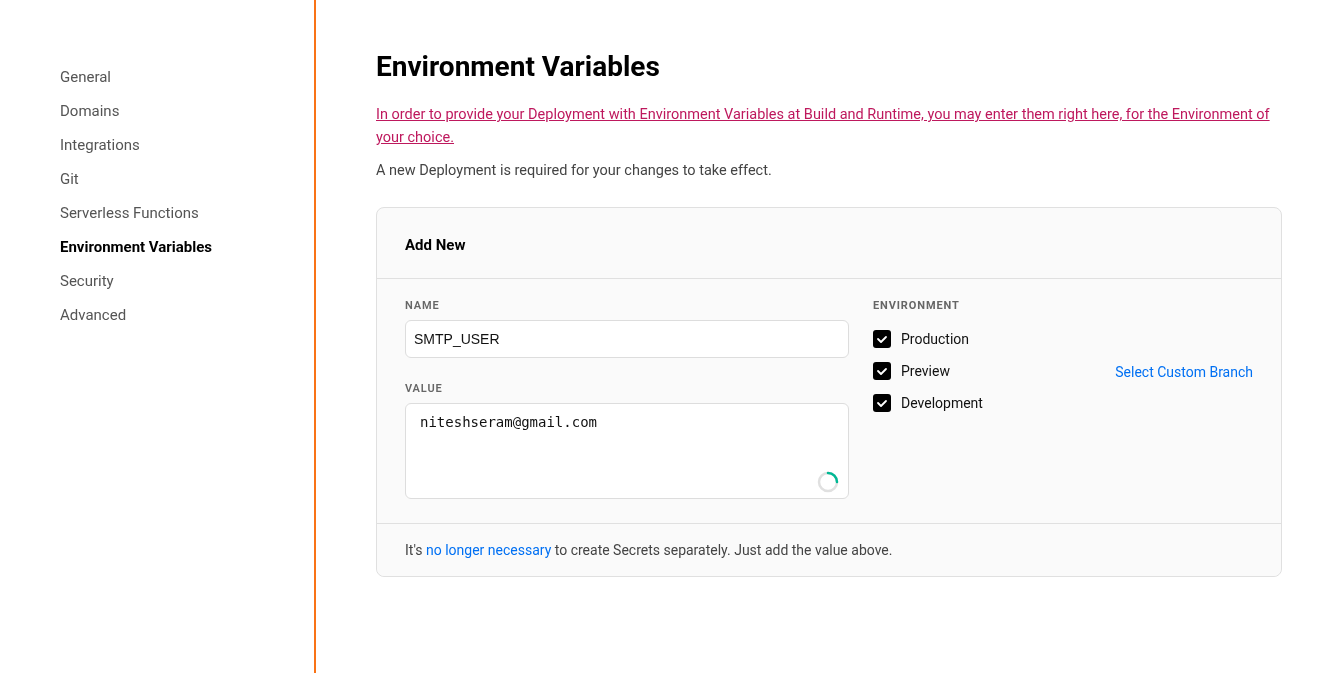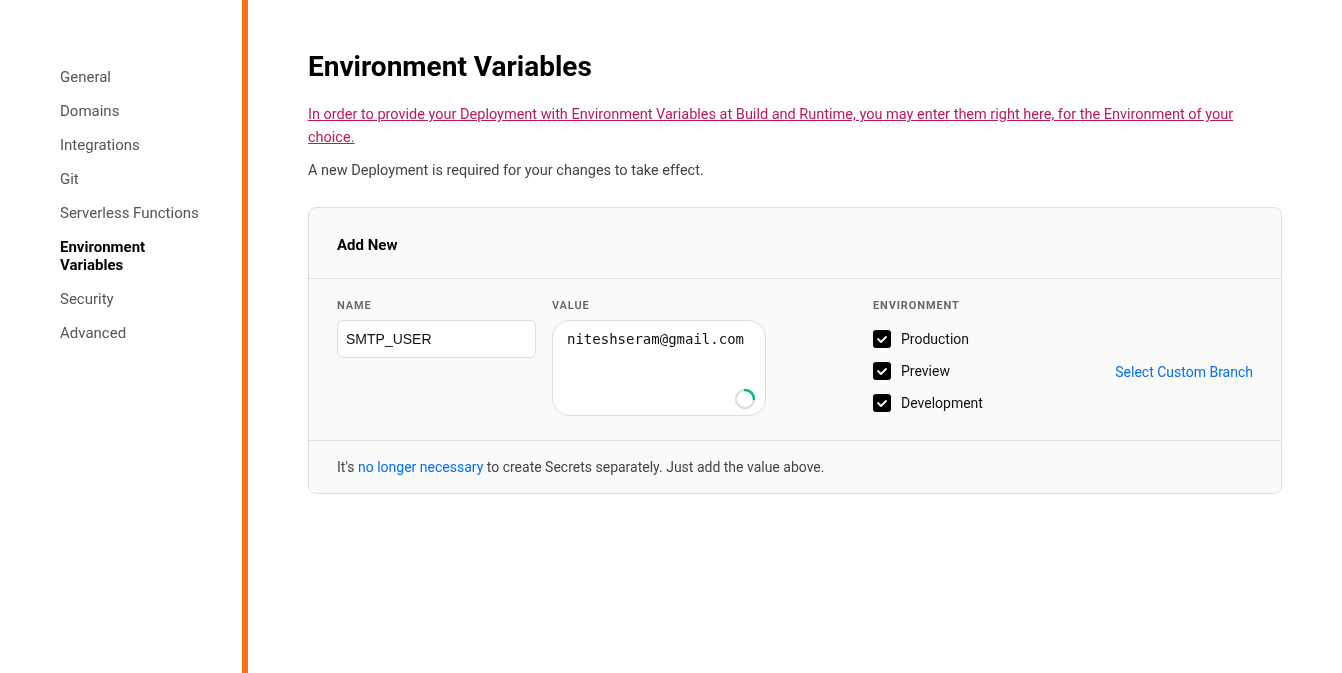--- a/index.html
+++ b/index.html
@@ -6,24 +6,24 @@
     body {
       font-family: -apple-system, BlinkMacSystemFont, 'Segoe UI', Roboto, sans-serif;
       background: #fff;
       color: #111;
       display: flex;
       min-height: 673px;
     }
 
     
     .sidebar {
-      width: 248px;
+      width: 316px;
       min-width: 220px;
       padding: 60px 40px 40px 60px;
-      border-right: 6px solid #f97316;
+      border-right: 2px solid #f97316;
       flex-shrink: 0;
     }
     .sidebar-item {
       display: block;
       padding: 8px 0;
       font-size: 15px;
       color: #555;
       cursor: pointer;
       text-decoration: none;
     }
@@ -85,22 +85,22 @@
     
     .form-row {
       display: flex;
       gap: 24px;
       margin-bottom: 20px;
     }
 
     .form-left {
       flex: 1;
       display: flex;
-      flex-direction: row;
-      gap: 16px;
+      flex-direction: column;
+      gap: 24px;
     }
 
     .form-right {
       width: 380px;
       flex-shrink: 0;
     }
 
     .field-label {
       font-size: 11px;
       font-weight: 600;
@@ -123,21 +123,21 @@
 
     .textarea-wrapper {
       position: relative;
     }
 
     .text-area {
       width: 100%;
       height: 96px;
       padding: 10px 14px;
       border: 1px solid #ddd;
-      border-radius: 18px;
+      border-radius: 6px;
       font-size: 14px;
       color: #111;
       background: #fff;
       outline: none;
       resize: none;
     }
 
     .spinner {
       position: absolute;
       bottom: 10px;

